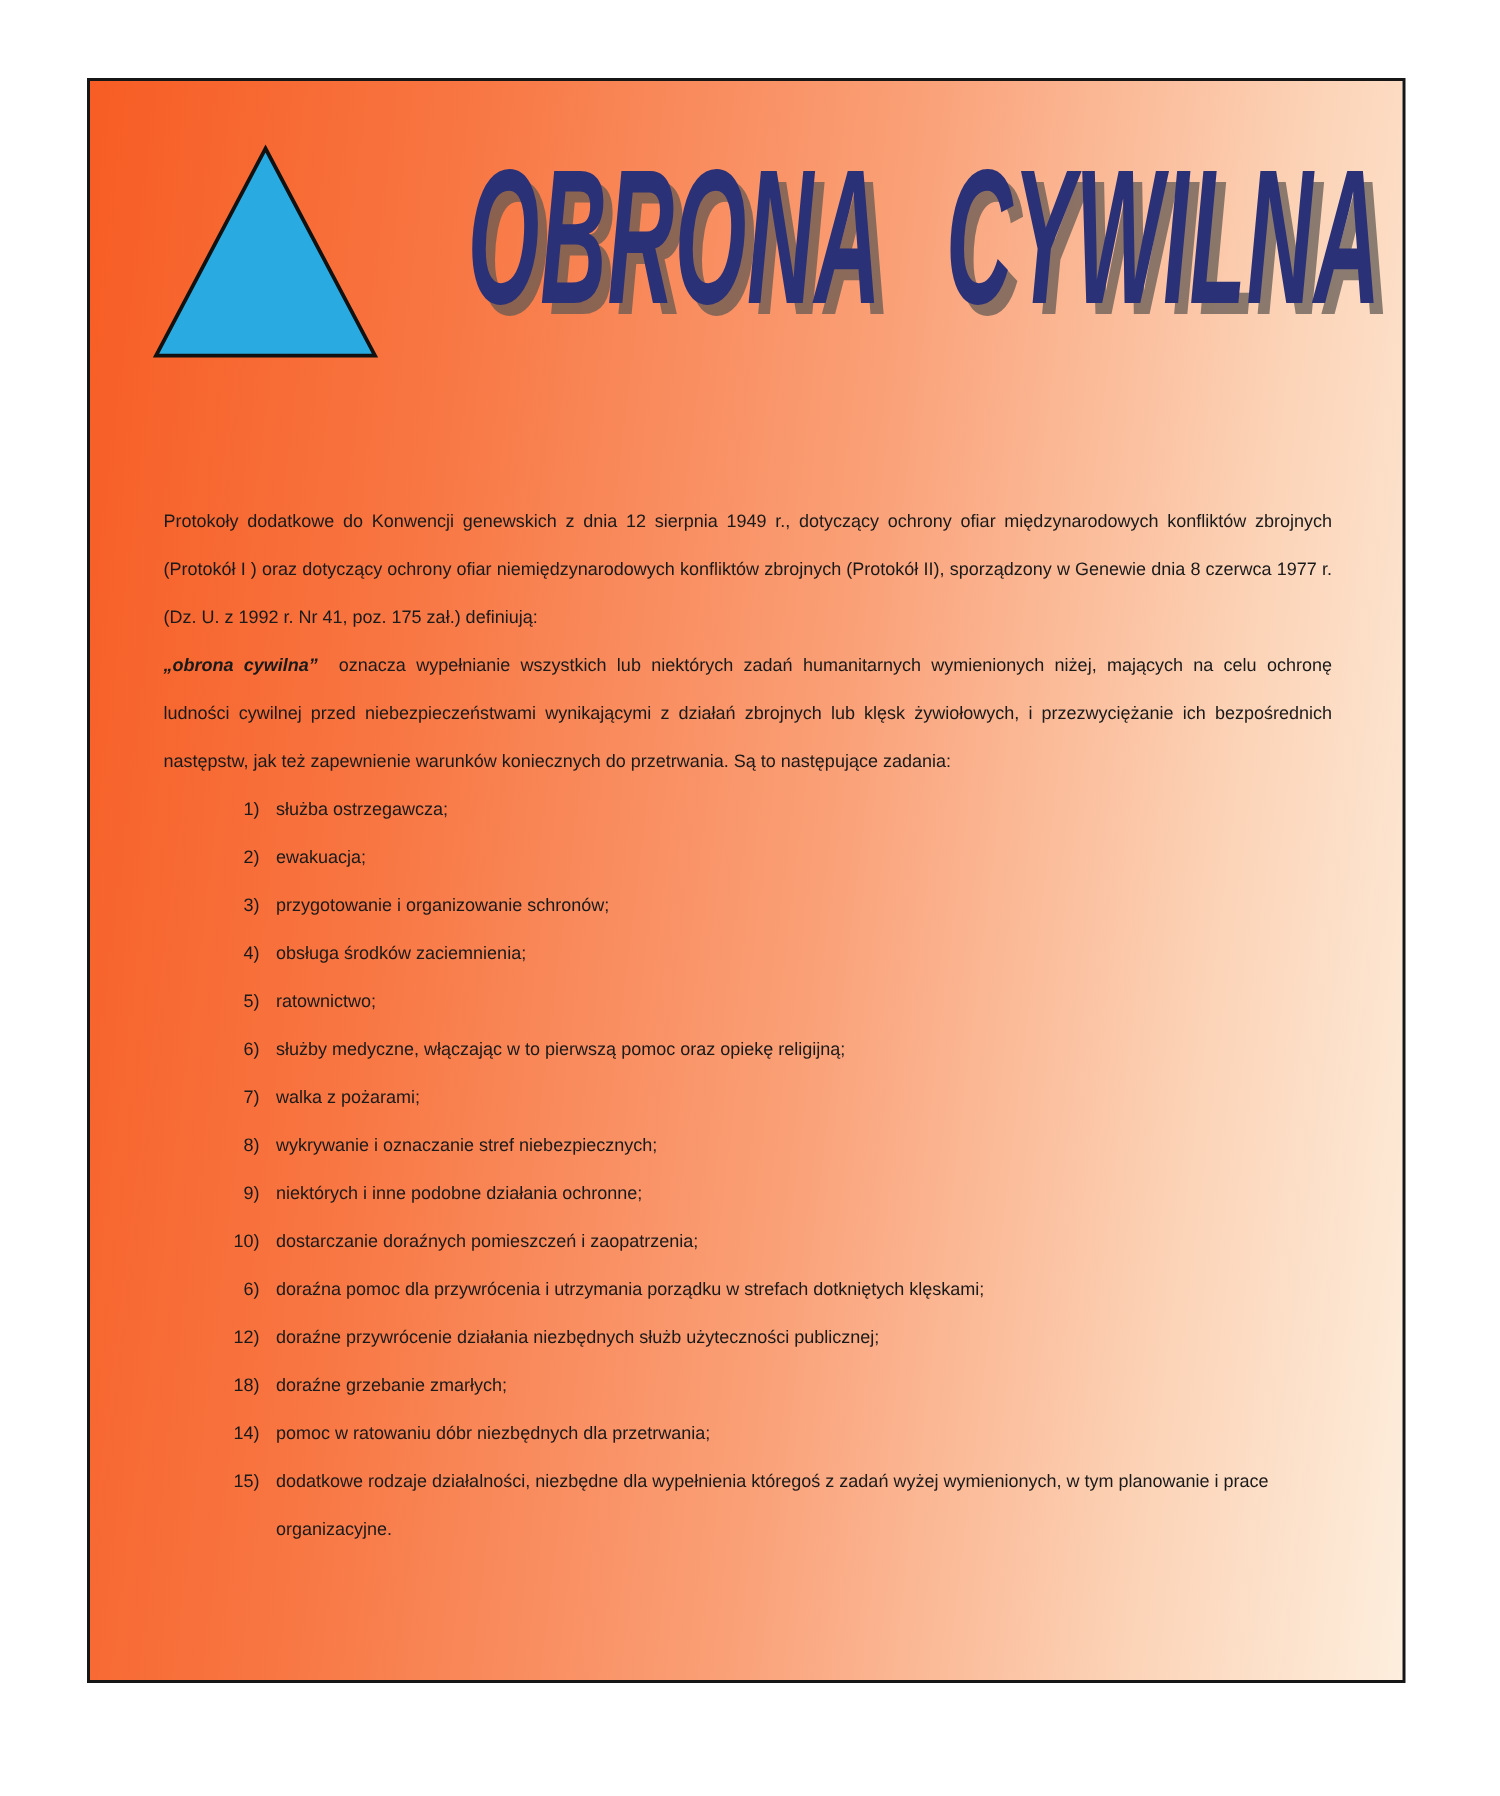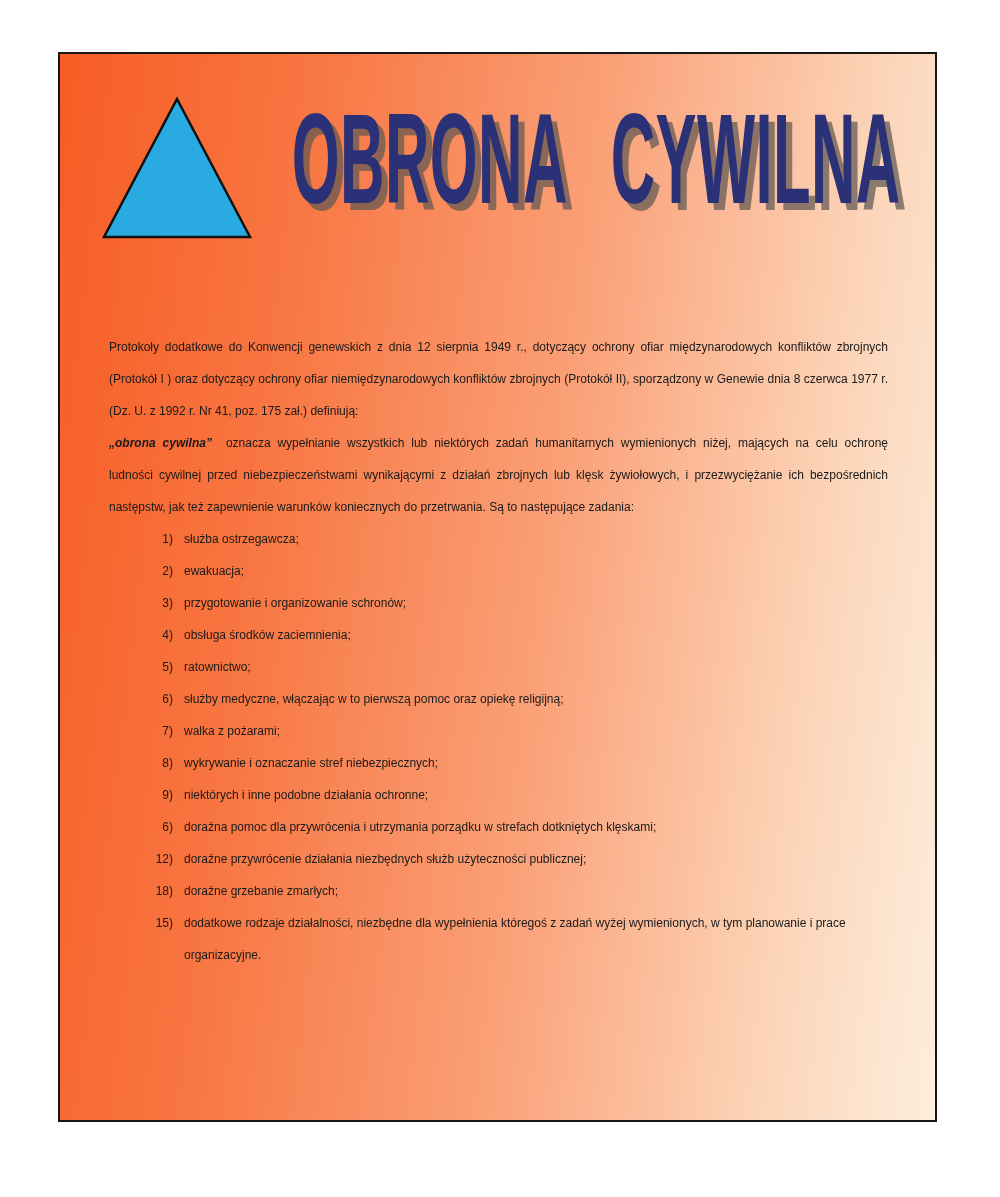--- a/index.html
+++ b/index.html
@@ -37,28 +37,29 @@
   }
   .triangle-wrap {
     position: absolute;
     left: 40px;
     top: 41px;
     width: 154px;
     height: 146px;
   }
   .title-wrap {
     position: absolute;
-    left: 206px;
+    left: 226px;
     top: 38px;
     width: 660px;
     height: 150px;
     display: flex;
     justify-content: center;
     align-items: flex-start;
     overflow: visible;
+    font-style: italic;
   }
   .main-title {
     margin: 0;
     font-size: 128px;
     line-height: 1.05;
     font-weight: bold;
     white-space: nowrap;
     letter-spacing: 1px;
     word-spacing: 0.45em;
     color: #2b3177;
@@ -149,32 +150,40 @@
           </li>
         <li>
             <span class="num">8)</span>
             <span>wykrywanie i oznaczanie stref niebezpiecznych;</span>
           </li>
         <li>
             <span class="num">9)</span>
             <span>niektórych i inne podobne działania ochronne;</span>
           </li>
         <li>
+            <span class="num">10)</span>
+            <span>dostarczanie doraźnych pomieszczeń i zaopatrzenia;</span>
+          </li>
+        <li>
             <span class="num">6)</span>
             <span>doraźna pomoc dla przywrócenia i utrzymania porządku w strefach dotkniętych klęskami;</span>
           </li>
         <li>
             <span class="num">12)</span>
             <span>doraźne przywrócenie działania niezbędnych służb użyteczności publicznej;</span>
           </li>
         <li>
             <span class="num">18)</span>
             <span>doraźne grzebanie zmarłych;</span>
           </li>
         <li>
+            <span class="num">14)</span>
+            <span>pomoc w ratowaniu dóbr niezbędnych dla przetrwania;</span>
+          </li>
+        <li>
             <span class="num">15)</span>
             <span>dodatkowe rodzaje działalności, niezbędne dla wypełnienia któregoś z zadań wyżej wymienionych, w tym planowanie i prace organizacyjne.</span>
           </li>
       </ol>
     </div>
 
   </div>
 </div>
 
 </body></html>

